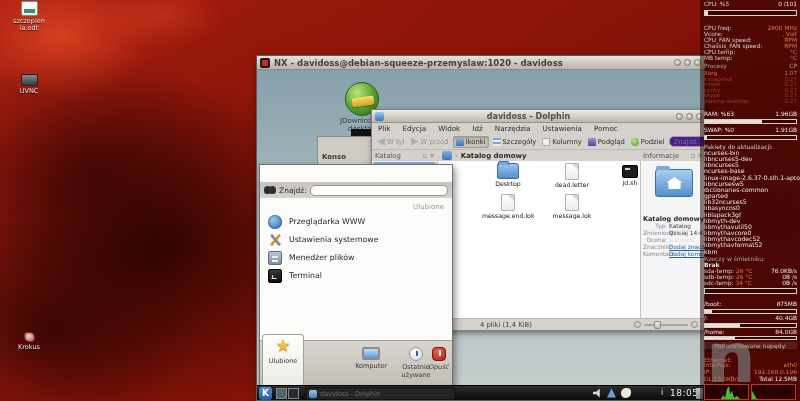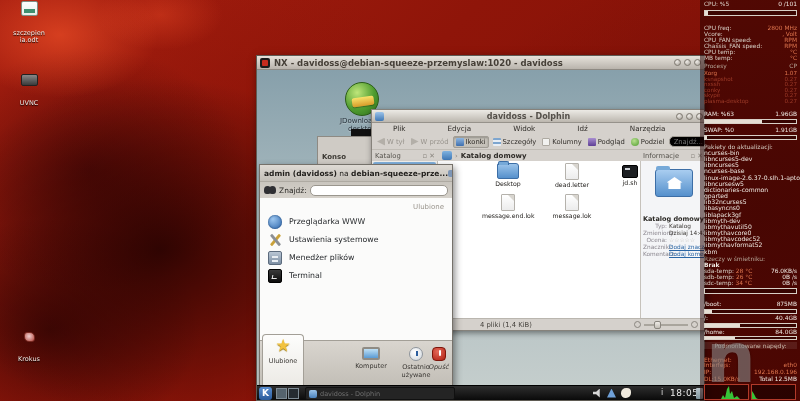--- a/index.html
+++ b/index.html
@@ -11,21 +11,21 @@
       radial-gradient(300px 230px at 160px 250px, rgba(25,0,0,.8), transparent 75%),
       radial-gradient(220px 170px at 90px 170px, rgba(60,4,4,.65), transparent 72%),
       radial-gradient(200px 150px at 50px 330px, rgba(40,2,2,.7), transparent 75%),
       radial-gradient(260px 200px at 240px 120px, rgba(140,20,8,.5), transparent 75%),
       radial-gradient(420px 320px at 760px 210px, rgba(100,12,6,.55), transparent 80%),
       linear-gradient(135deg,#a81f10,#8f1509 40%,#7c0f06);}
 
   
   .hicon{position:absolute;left:2px;width:54px;text-align:center;cursor:default;}
   .hicon .glyph{margin:0 auto;}
-  .hicon .lbl{margin-top:14px;font-size:6.5px;line-height:6.8px;color:#f2e9e4;text-shadow:0 1px 1px #000;}
+  .hicon .lbl{margin-top:2px;font-size:6.5px;line-height:6.8px;color:#f2e9e4;text-shadow:0 1px 1px #000;}
   .g-odt{width:17px;height:15px;background:linear-gradient(#fdfdfd,#e8efe9);border:1px solid #7f8f85;border-radius:2px;position:relative;}
   .g-odt:after{content:"";position:absolute;left:2px;right:2px;bottom:2px;height:4px;background:#3f8f6f;}
   .g-ts{width:19px;height:16px;background:linear-gradient(#f4f7fb,#cfd9e6);border:1px solid #5a7aa0;border-radius:3px;position:relative;}
   .g-ts:after{content:"";position:absolute;left:4px;top:3px;width:10px;height:9px;background:radial-gradient(circle at 40% 40%,#6f94c0,#2d4f7d);border-radius:50%;}
   .g-vnc{width:17px;height:12px;background:linear-gradient(#888,#3a3a3a);border:1px solid #222;border-radius:2px;}
   .g-kro{width:11px;height:10px;background:radial-gradient(circle at 45% 40%,#f0cfd0,#b2483f);border-radius:3px 5px 3px 5px;border:1px solid #7a2a22;}
 
   
   .conky{position:absolute;left:700px;top:0;width:100px;height:401px;background:rgba(34,0,0,.52);color:#d9d0c6;font-size:6px;}
   .conky .cl{position:absolute;left:4px;right:3px;}
@@ -62,27 +62,27 @@
   .kblack{position:absolute;left:94px;top:59px;width:21px;height:10px;background:#111;}
 
   
   .win{background:#d5d1cc;border:1px solid #86827b;box-shadow:1px 2px 6px rgba(0,0,0,.45);}
   .tb{position:absolute;left:0;top:0;right:0;height:13px;background:linear-gradient(#eceae5,#bcb7af);border-bottom:1px solid #96928b;display:flex;align-items:center;}
   .tb .ttl{flex:1;text-align:center;font-size:8px;font-weight:bold;color:#54504a;white-space:nowrap;overflow:hidden;}
 
   
   .dolphin{position:absolute;left:114px;top:39px;width:336px;height:222px;}
   .dmenu{position:absolute;left:0;top:13px;right:0;height:11px;display:flex;align-items:center;background:#d5d1cc;}
-  .dmenu span{font-size:7.2px;color:#2e2b27;padding:0 21px;}
+  .dmenu span{font-size:7.2px;color:#2e2b27;padding:0 6px;}
   .dtool{position:absolute;left:0;top:24px;right:0;height:16px;display:flex;align-items:center;background:#d5d1cc;border-bottom:1px solid #c0bcb5;padding:0 3px;gap:2px;}
   .tbtn{display:flex;align-items:center;gap:2px;font-size:6.8px;color:#2e2b27;padding:1px 2px;border-radius:2px;white-space:nowrap;}
   .tbtn.dis{color:#98948d;}
   .tbtn.pressed{background:#c6c2ba;box-shadow:inset 0 1px 2px rgba(0,0,0,.25);border:1px solid #a19d95;}
   .ticon{width:8px;height:8px;border-radius:1px;display:inline-block;}
-  .srch{flex:1;height:11px;background:#000000;border:1px solid #a39f97;border-radius:5px;font-size:6.8px;color:#8d8983;padding:0 4px;min-width:40px;}
+  .srch{flex:1;height:11px;background:#4c1d95;border:1px solid #a39f97;border-radius:5px;font-size:6.8px;color:#8d8983;padding:0 4px;min-width:40px;}
   .hdrrow{position:absolute;left:0;top:40px;right:0;height:11px;background:#d5d1cc;font-size:6.8px;color:#55524c;}
   .panelhdr{position:absolute;top:0;height:11px;display:flex;align-items:center;justify-content:space-between;padding:0 3px;}
   .crumb{position:absolute;left:70px;top:0;height:11px;display:flex;align-items:center;gap:3px;}
   .crumb .chip{width:10px;height:9px;background:linear-gradient(#7fb2e0,#3f77b4);border-radius:2px;}
   .crumb b{font-size:7px;color:#2e2b27;}
   .dbody{position:absolute;left:0;top:51px;right:0;bottom:12px;background:#fff;}
   .places{position:absolute;left:0;top:0;width:66px;bottom:0;background:#f3f2ef;border-right:1px solid #c6c2bb;}
   .pitem{display:flex;align-items:center;gap:3px;font-size:6.8px;color:#33302b;padding:2px 3px;}
   .pitem.sel{background:linear-gradient(#83b3df,#4f8cc9);color:#fff;border-radius:2px;margin:1px;}
   .picon{width:8px;height:7px;border-radius:1px;}
@@ -336,28 +336,20 @@
             <span class="mag"></span>
             <span class="track">
                 <span class="thumb"></span>
               </span>
             <span class="mag"></span>
           </div>
         </div>
       </div>
 
       <div class="kickoff">
-        <div class="khdr">
-          <b>admin (davidoss)</b>
-          <span>&nbsp;na&nbsp;</span>
-          <b>debian-squeeze-prze...</b>
-          <span class="kbadge">
-              <i></i>
-            </span>
-        </div>
         <div class="ksearch">
           <span class="binoc"></span>
           <span class="lab">Znajdź:</span>
           <div class="kinput"></div>
         </div>
         <div class="ksec">Ulubione</div>
         <div class="kitem" style="top:48px;">
           <span class="kic globe"></span>
           <span class="lbl">Przeglądarka WWW</span>
         </div>

